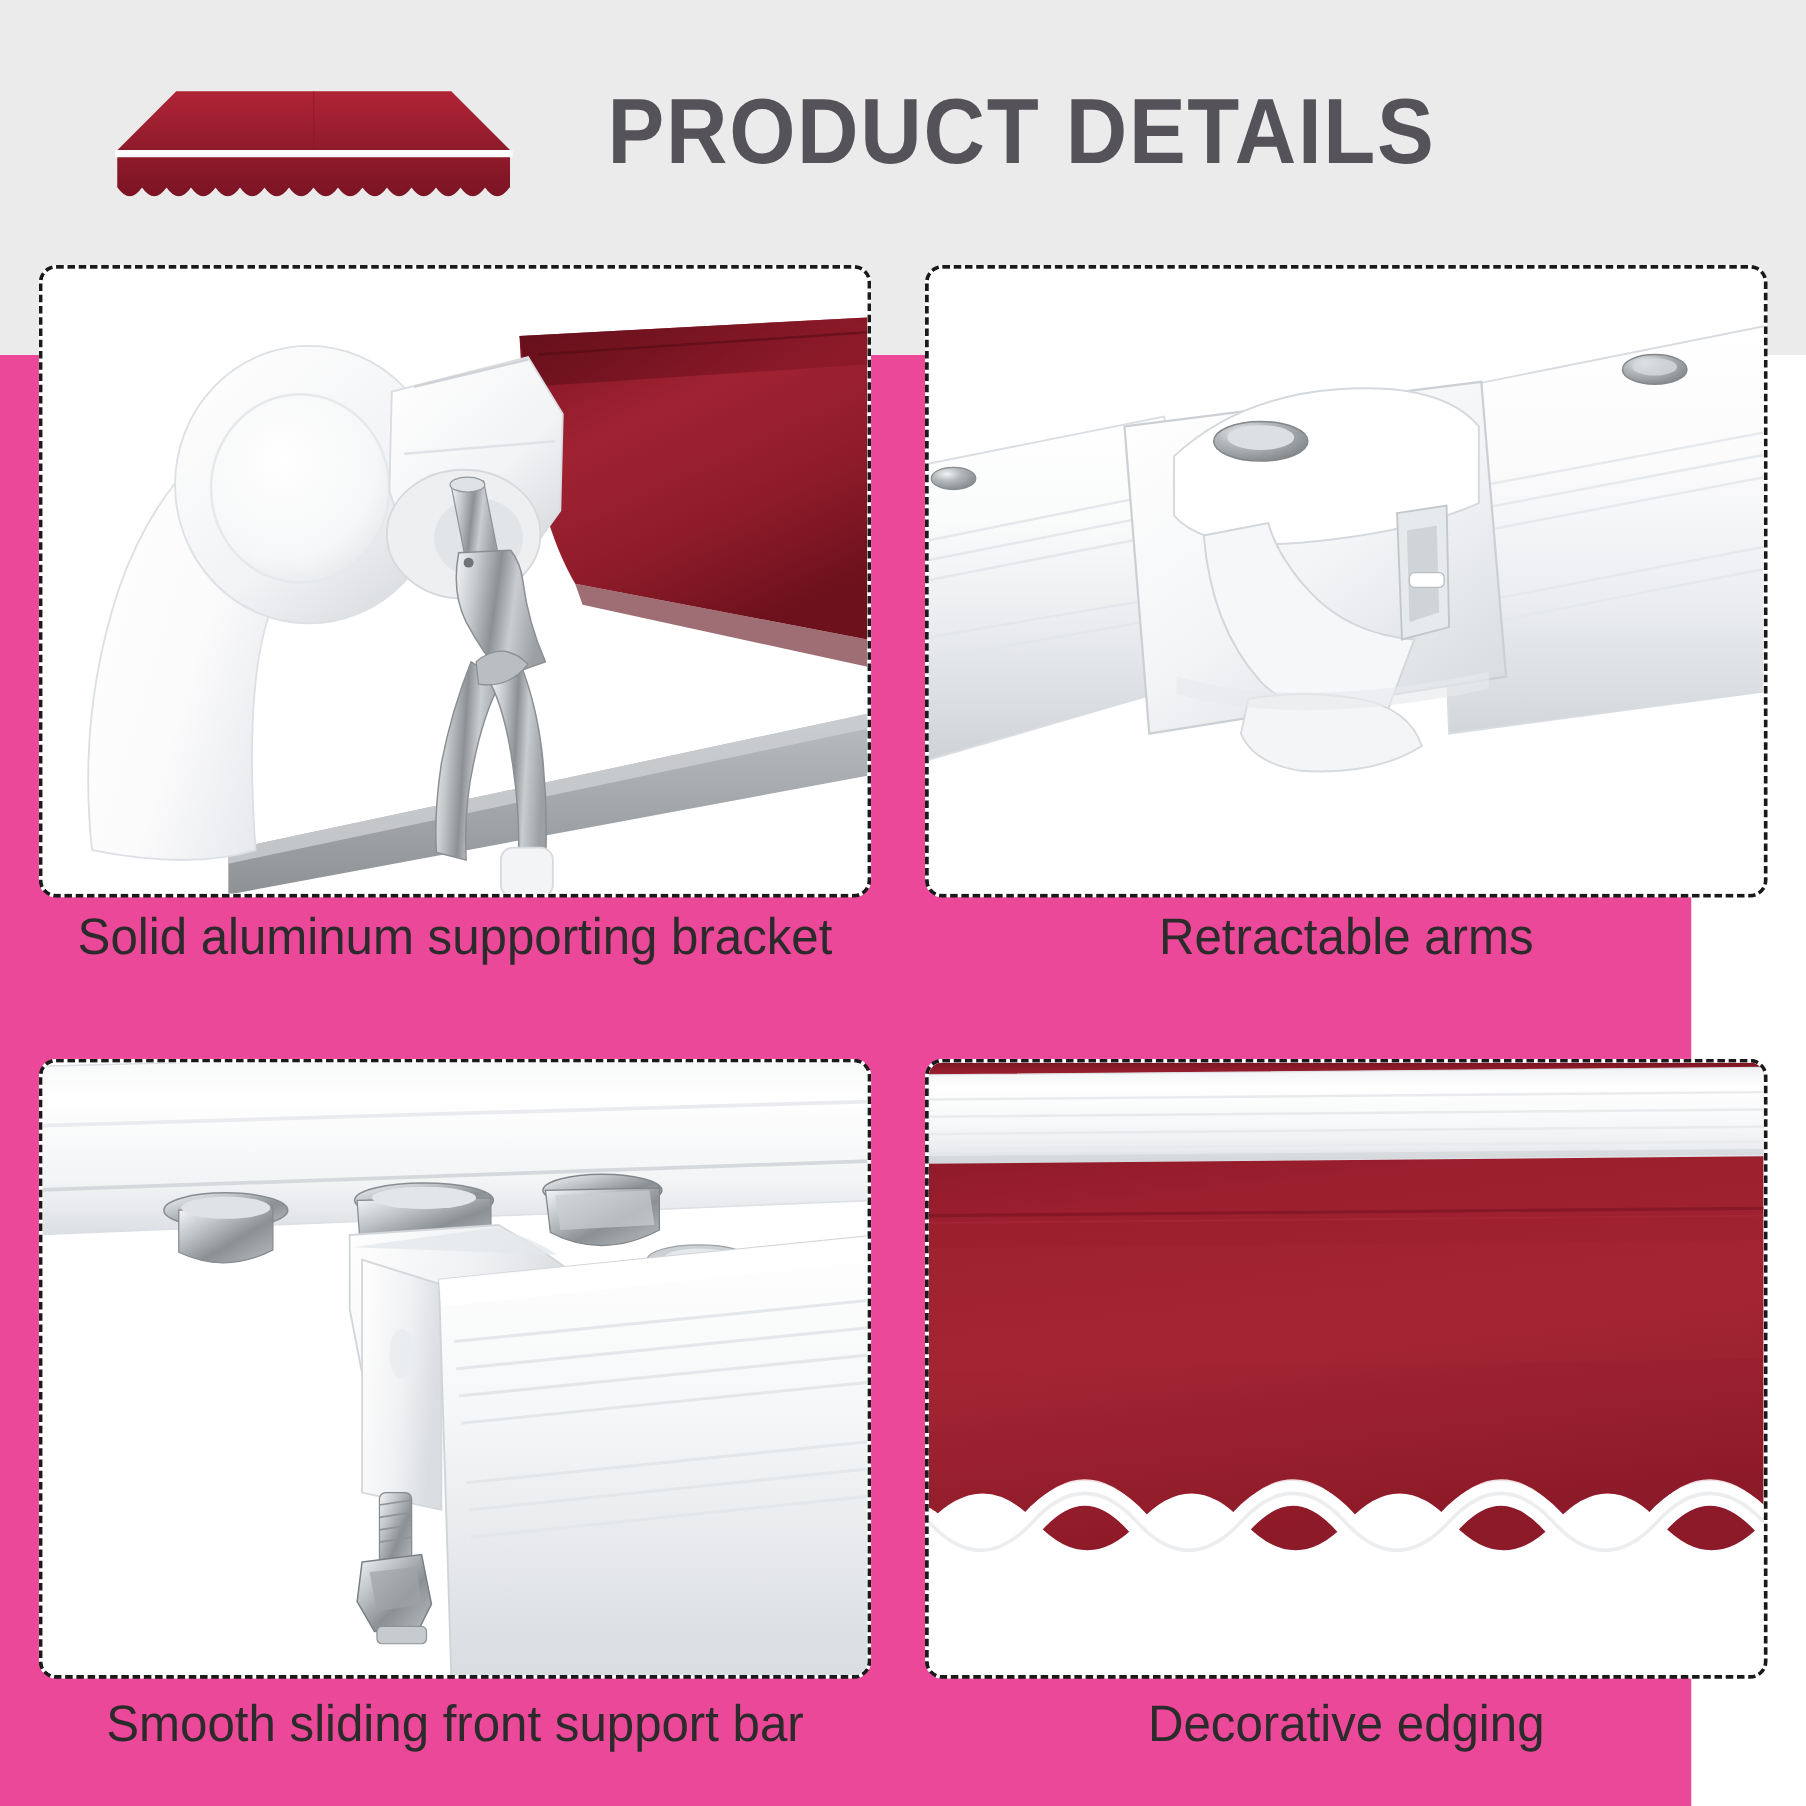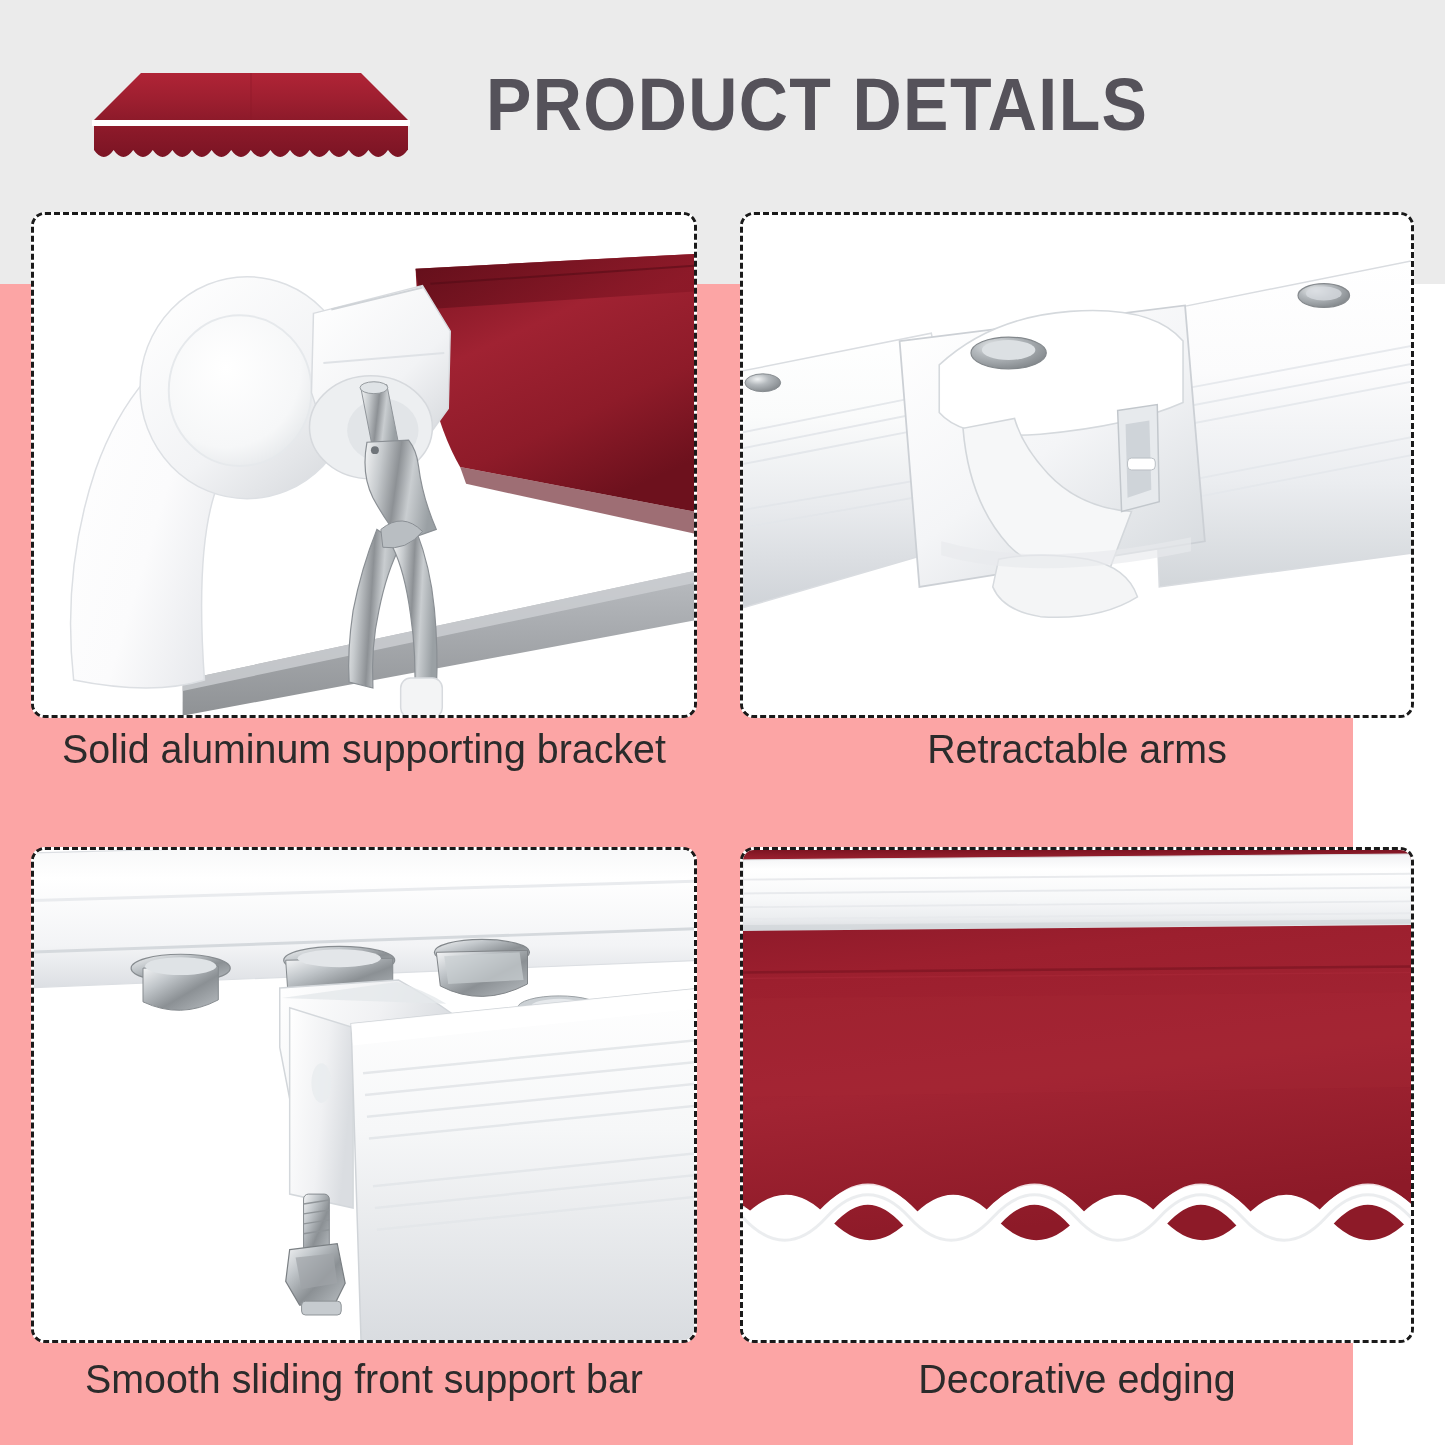--- a/index.html
+++ b/index.html
@@ -6,21 +6,21 @@
   * { box-sizing: border-box; margin: 0; padding: 0; }
   html, body {
     width: 1445px; height: 1445px;
     font-family: "Liberation Sans", sans-serif;
     background: #ffffff;
     overflow: hidden;
   }
   #page {
     position: relative;
     width: 1353px; height: 1445px;
-    background: #fca5a5;
+    background: #ec4899;
   }
 
   
   .header-band {
     position: absolute;
     left: 0; top: 0;
     width: 1445px; height: 284px;
     background: #ebebeb;
   }
   .header-inner {

